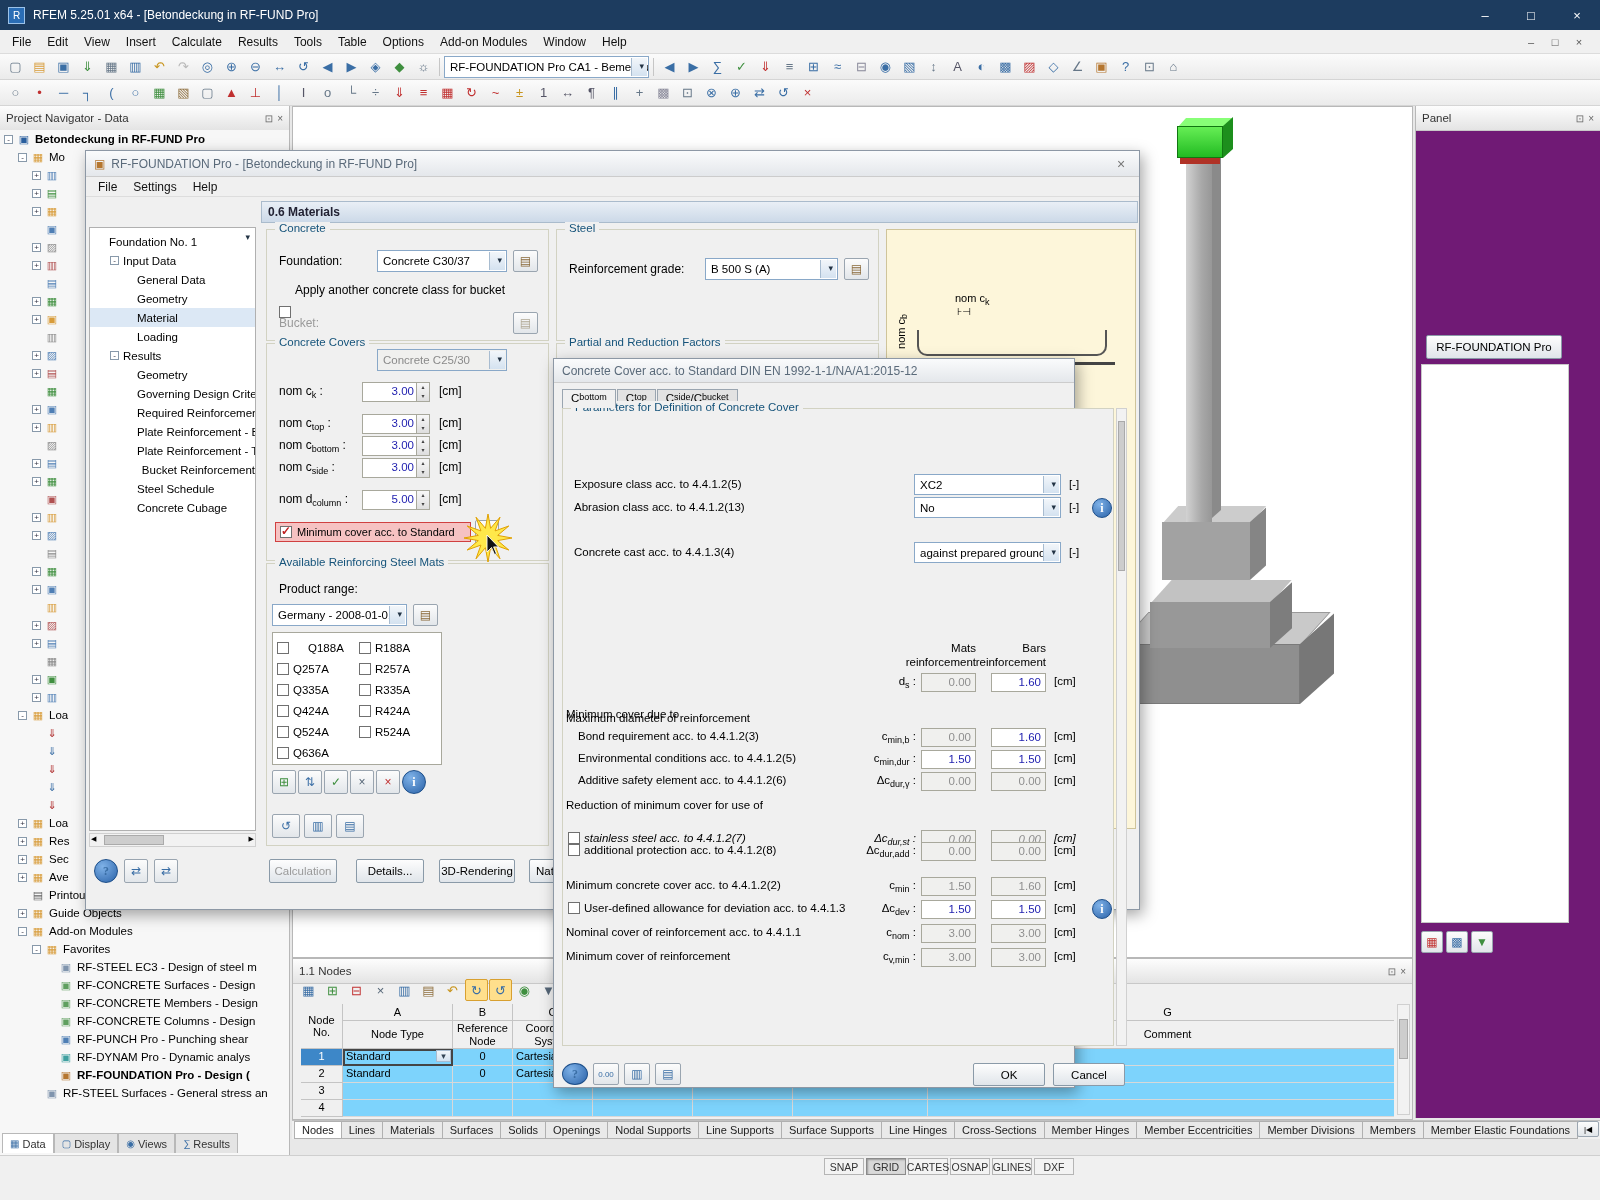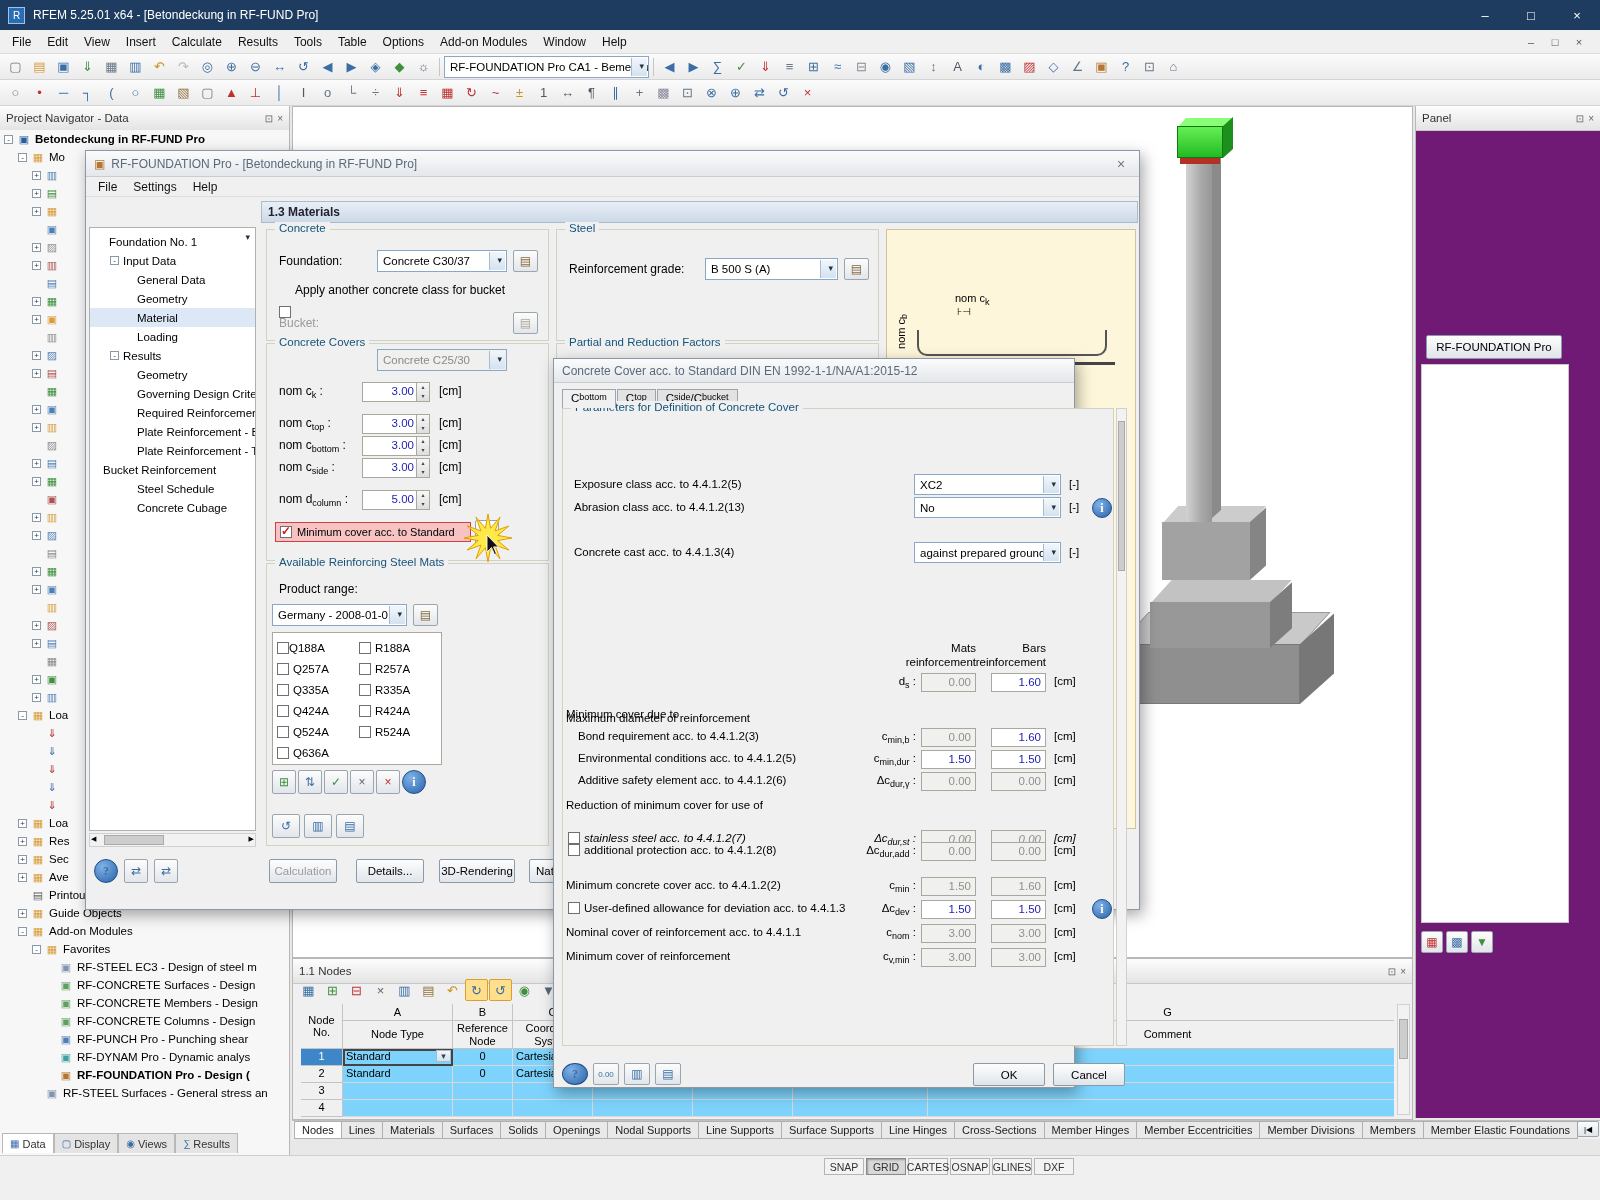--- a/index.html
+++ b/index.html
@@ -695,21 +695,21 @@
   <div style="position:absolute;left:0;top:26px;width:100%;height:20px;display:flex;align-items:center;padding-left:4px;border-bottom:1px solid #ddd">
 
   <span class="mitem">File</span>
       <span class="mitem">Settings</span>
       <span class="mitem">Help</span>
     </div>
   <div class="combo ab" style="left:3px;top:50px;width:166px">
       <span>CA1 - Bemessung von Fundame</span>
     </div>
   <div class="ab" style="left:175px;top:50px;width:877px;height:22px;background:linear-gradient(#e9eff6,#ccd9e8);border:1px solid #aabbcc;display:flex;align-items:center;padding-left:6px;font-weight:bold;color:#223">
-      <span>1.3 Materials</span>
+      <span>0.6 Materials</span>
     </div>
 
   <div class="ab" style="left:3px;top:76px;width:167px;height:604px;background:#fff;border:1px solid #b0b0b0;overflow:hidden;padding-top:4px">
 
   <div class="trow" style="height: 19px; padding-left: 6px;">
       <span class="expb"></span>
       <span>Foundation No. 1</span>
     </div>
       <div class="trow" style="height: 19px; padding-left: 20px;">
       <span class="expb">-</span>
@@ -748,21 +748,21 @@
       <span>Required Reinforcement</span>
     </div>
       <div class="trow" style="height: 19px; padding-left: 34px;">
       <span class="expb"></span>
       <span>Plate Reinforcement - Bott</span>
     </div>
       <div class="trow" style="height: 19px; padding-left: 34px;">
       <span class="expb"></span>
       <span>Plate Reinforcement - Top</span>
     </div>
-      <div class="trow" style="height: 19px; ">
+      <div class="trow" style="height: 19px; padding-left: 34px; justify-content: flex-end;">
       <span class="expb"></span>
       <span>Bucket Reinforcement</span>
     </div>
       <div class="trow" style="height: 19px; padding-left: 34px;">
       <span class="expb"></span>
       <span>Steel Schedule</span>
     </div>
       <div class="trow" style="height: 19px; padding-left: 34px;">
       <span class="expb"></span>
       <span>Concrete Cubage</span>
@@ -866,21 +866,21 @@
   <div class="grp" style="left:180px;top:412px;width:283px;height:283px">
     <span class="leg">Available Reinforcing Steel Mats</span>
     <span class="ab" style="left:12px;top:18px">Product range:</span>
     <div class="combo ab" style="left:5px;top:40px;width:135px">
         <span>Germany - 2008-01-01</span>
       </div>
     <span class="ibtn ab" style="left:146px;top:40px;width:25px;height:22px;color:#8a6a3a">▤</span>
     <div class="ab" style="left:5px;top:68px;width:170px;height:133px;background:#fff;border:1px solid #a8a89c;padding:4px">
       <div style="position:absolute;left:4px;top:4px">
 
-      <div class="flex" style="height:21px;gap:0">
+      <div class="flex" style="height:21px;gap:19px">
             <span class="cb"></span>
             <span style="font-size:11.5px">Q188A</span>
           </div>
           <div class="flex" style="height:21px;gap:4px">
             <span class="cb"></span>
             <span style="font-size:11.5px">Q257A</span>
           </div>
           <div class="flex" style="height:21px;gap:4px">
             <span class="cb"></span>
             <span style="font-size:11.5px">Q335A</span>

